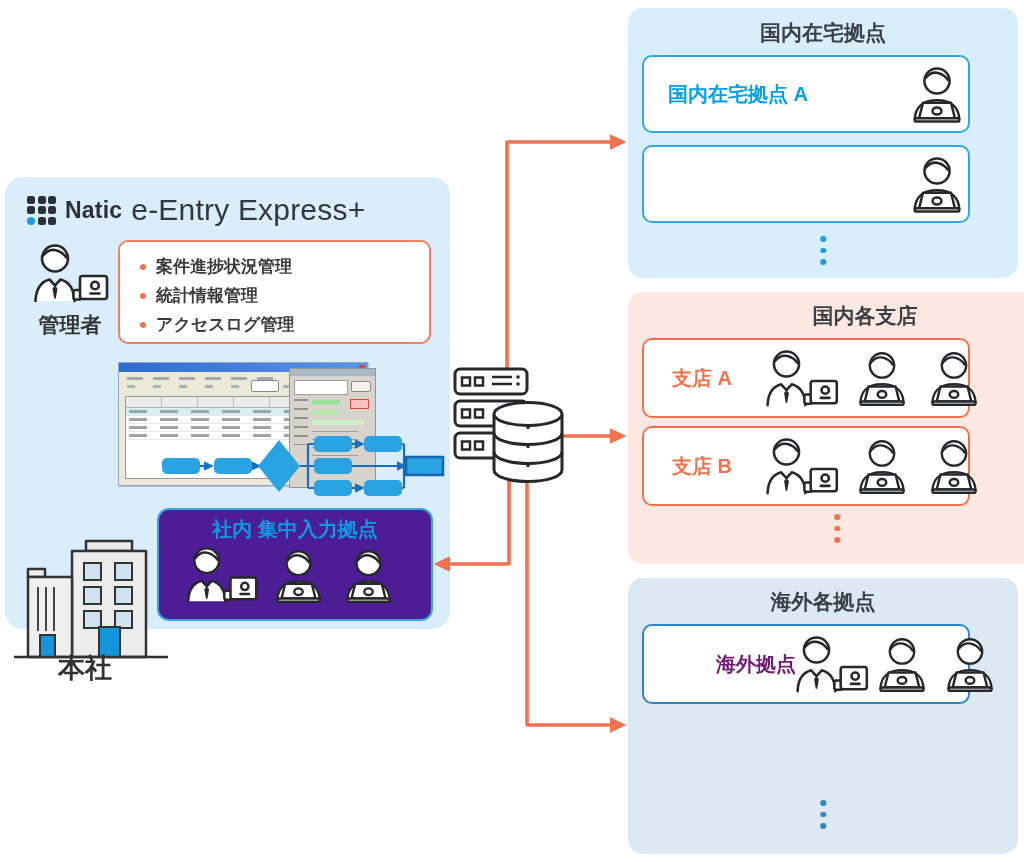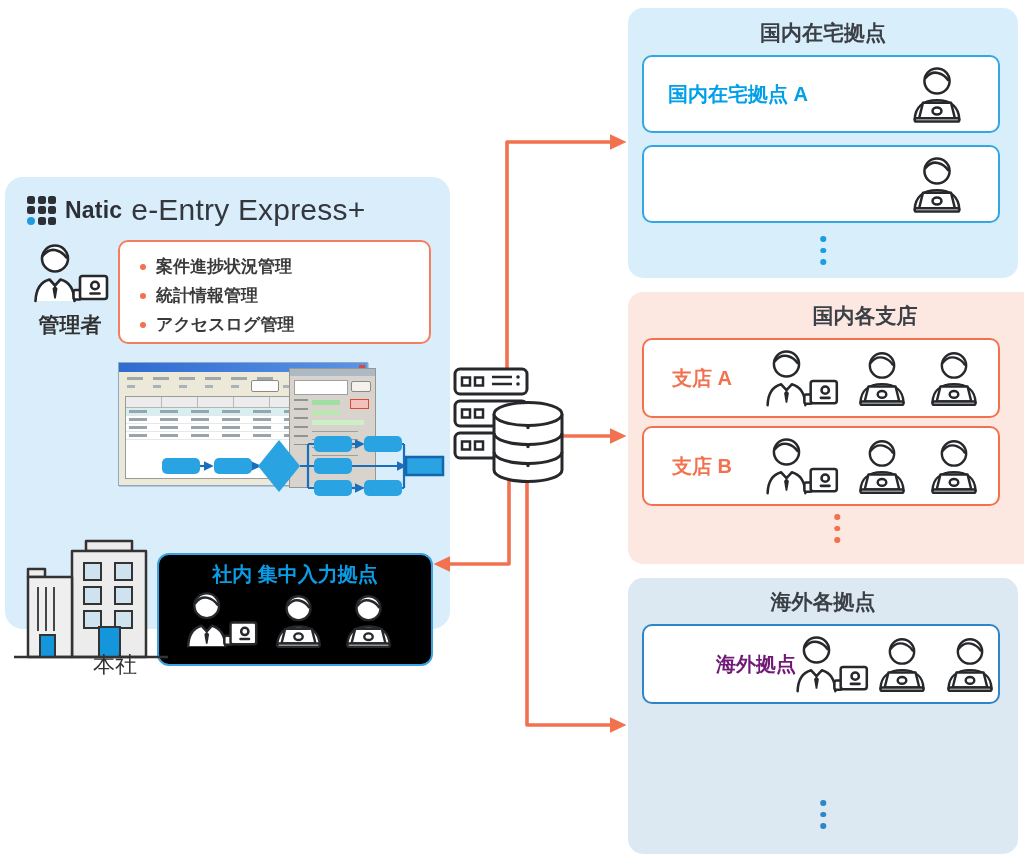--- a/index.html
+++ b/index.html
@@ -43,37 +43,37 @@
   .w2-btn{position:absolute;right:4px;top:12px;width:18px;height:9px;background:#f4f2ea;border:1px solid #8a8a8a;border-radius:2px;}
   .w2-bars{position:absolute;left:4px;top:30px;width:14px;height:46px;background:repeating-linear-gradient(180deg,#8d958f 0 2.5px,transparent 2.5px 9px);}
   .w2-green1{position:absolute;left:22px;top:31px;width:28px;height:5px;background:#9fdf9f;}
   .w2-green2{position:absolute;left:22px;top:41px;width:28px;height:5px;background:#b9e8b0;}
   .w2-greenl{position:absolute;left:22px;top:51px;width:52px;height:5px;background:#cdf0c6;}
   .w2-red{position:absolute;left:60px;top:30px;width:17px;height:8px;background:#f6c0ba;border:1px solid #d84a3a;}
   .w2-lines{position:absolute;left:22px;top:62px;width:46px;height:30px;background:repeating-linear-gradient(180deg,#9aa19b 0 1.5px,transparent 1.5px 8px);}
 
   .flowchart{left:152px;top:426px;z-index:4;}
 
-  .hub{left:157px;top:508px;width:276px;height:113px;background:#000000;border:2.5px solid #3aa3e0;border-radius:12px;box-sizing:border-box;z-index:3;margin-top:45px;}
+  .hub{left:157px;top:508px;width:276px;height:113px;background:#4c1d95;border:2.5px solid #3aa3e0;border-radius:12px;box-sizing:border-box;z-index:3;}
   .hub-title{position:absolute;top:6px;width:100%;text-align:center;font-size:20px;font-weight:bold;color:#0a9ce5;}
 
   .building{left:12px;top:533px;z-index:4;}
-  .hq-label{left:33px;top:650px;width:104px;text-align:right;font-size:22px;font-weight:normal;color:#323232;z-index:4;}
+  .hq-label{left:33px;top:650px;width:104px;text-align:center;font-size:27px;font-weight:bold;color:#323232;z-index:4;}
 
   
   .arrows{left:0;top:0;z-index:5;pointer-events:none;}
   .server{left:452px;top:366px;z-index:6;}
 
   
   .group{width:390px;border-radius:15px;z-index:1;}
   .g-blue{background:#d9eefb;}
   .g-peach{background:#fce8e1;}
   .g-mblue{background:#dce8f2;}
   .gtitle{position:absolute;top:11px;width:100%;text-align:center;font-size:21px;font-weight:bold;color:#3b4047;}
-  .gbox{position:absolute;left:14px;width:358px;background:#fff;border-radius:10px;box-sizing:border-box;}
+  .gbox{position:absolute;left:14px;width:328px;background:#fff;border-radius:10px;box-sizing:border-box;}
   .b-blue{border:2px solid #33a7e4;}
   .b-orange{border:2px solid #f2714f;}
   .b-deep{border:2px solid #2e86c8;}
   .lbl{position:absolute;left:24px;top:50%;transform:translateY(-50%);font-size:20px;font-weight:bold;white-space:nowrap;}
   .t-bright{color:#00a0e9;}
   .t-orange{color:#f2714f;}
   .t-deep{color:#701a75;margin-left:48px;}
   .vdots{display:flex;flex-direction:column;gap:6px;left:50%;transform:translateX(-50%);}
   .vdots i{width:5.5px;height:5.5px;border-radius:50%;}
   .d-blue i{background:#1b9de3;}

